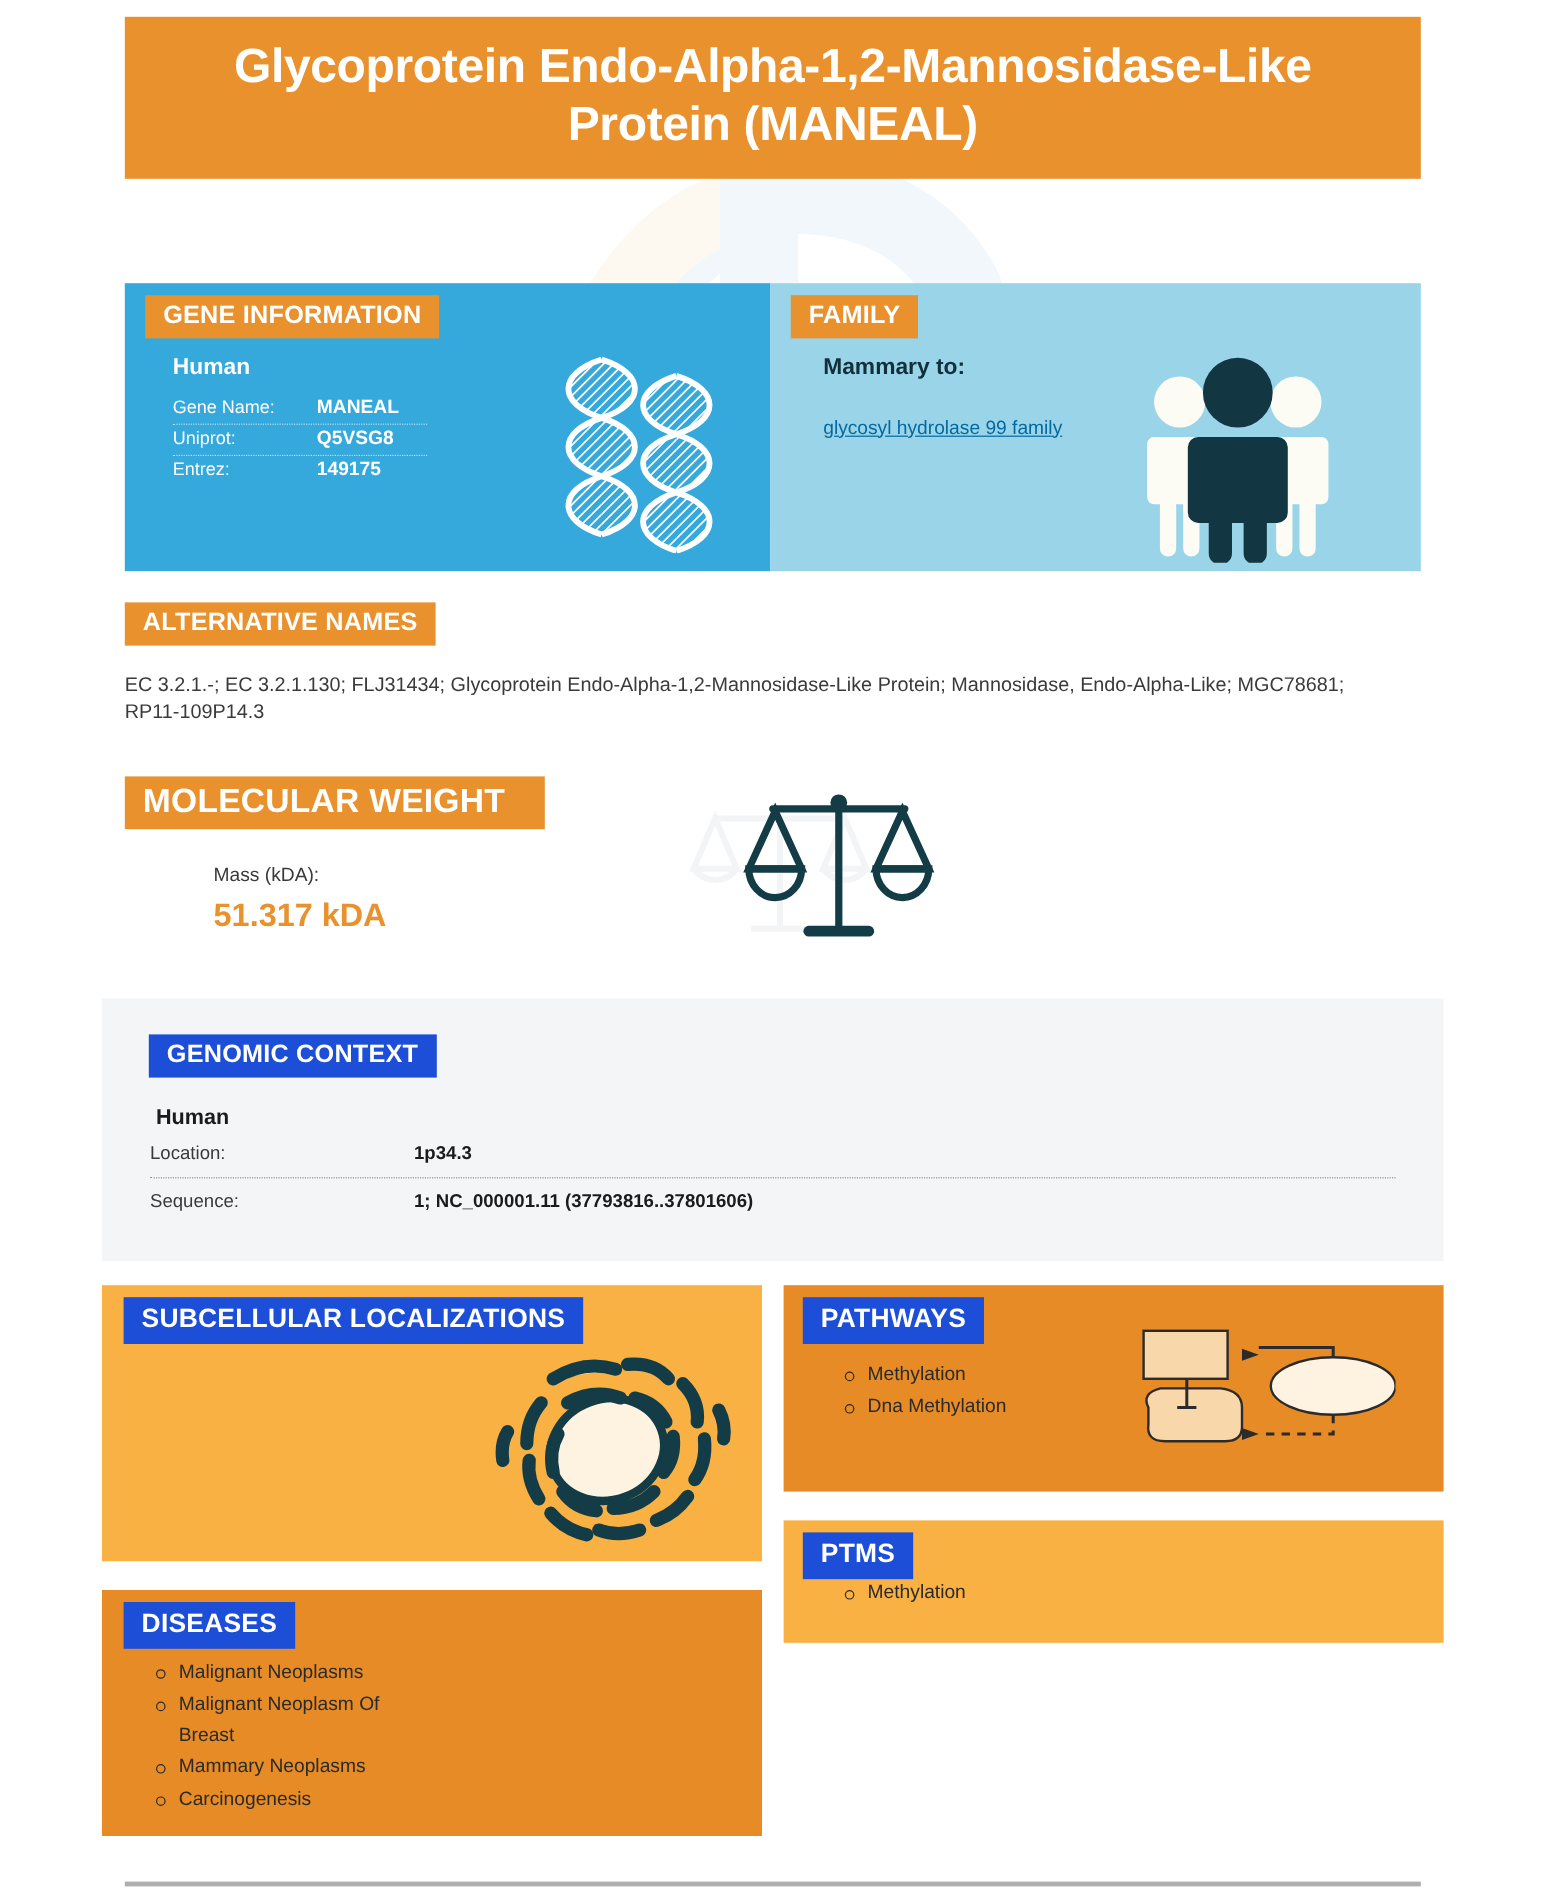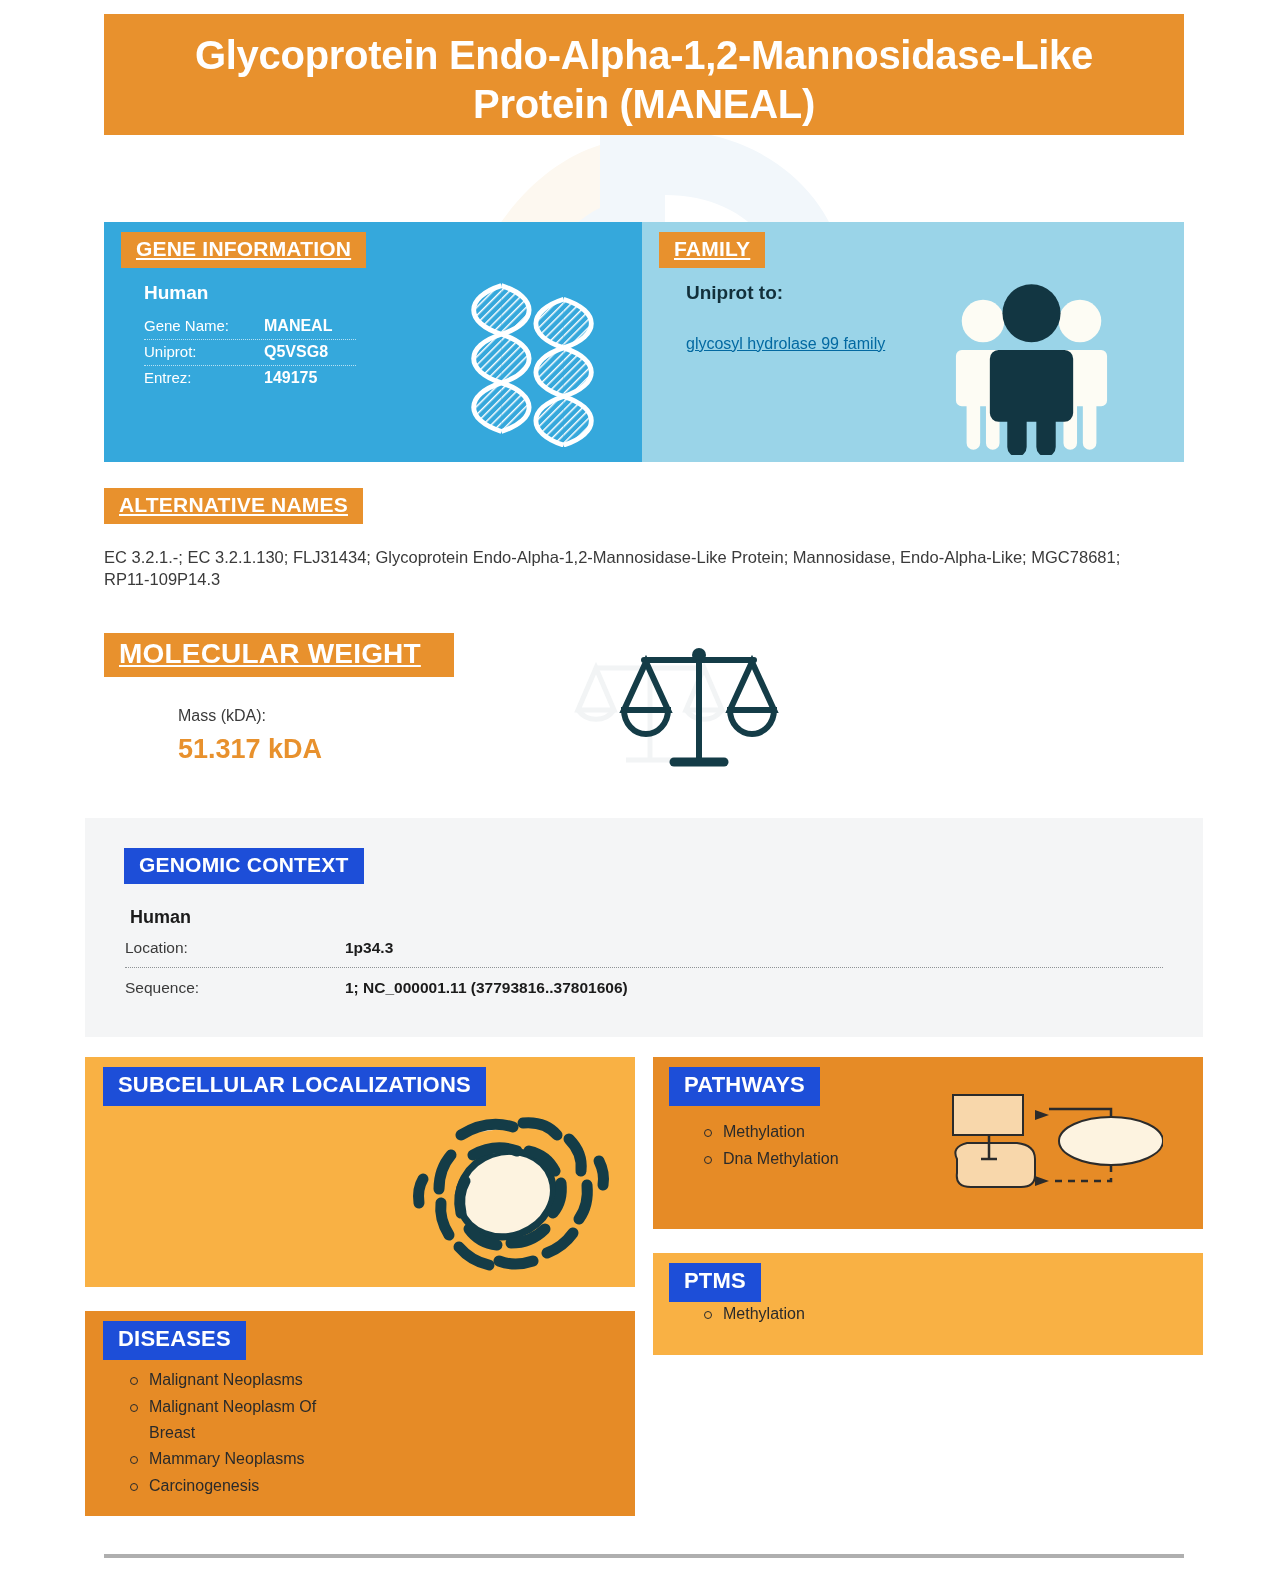--- a/index.html
+++ b/index.html
@@ -30,36 +30,36 @@
     z-index: 2;
     width: 1288px;
   }
 
   
   .title-bar {
     margin: 14px 104px 0 104px;
     background: #E8912D;
     color: #ffffff;
     text-align: center;
-    padding: 17px 30px 6px 30px;
+    padding: 17px 30px 20px 30px;
     font-size: 40px;
     font-weight: bold;
     line-height: 1.22;
     letter-spacing: -0.3px;
   }
 
   
   .tag {
     display: inline-block;
     color: #ffffff;
     font-weight: bold;
     letter-spacing: 0.2px;
     white-space: nowrap;
   }
-  .tag-orange { background: #E8912D; text-decoration: underline; }
+  .tag-orange { background: #E8912D; }
   .tag-teal   { background: #1d4ed8; }
 
   
   .top-row {
     display: flex;
     margin: 87px 104px 0 104px;
     height: 240px;
   }
   .gene-panel {
     width: 538px;
@@ -362,21 +362,21 @@
           <path d="M58 14 C20 26 20 52 58 64 C96 76 96 102 58 114 C20 126 20 152 58 164"></path>
           <path d="M122 28 C160 40 160 66 122 78 C84 90 84 116 122 128 C160 140 160 166 122 178"></path>
           <path d="M122 28 C84 40 84 66 122 78 C160 90 160 116 122 128 C84 140 84 166 122 178"></path>
         </g>
       </svg>
     </div>
 
     <div class="family-panel">
       <span class="tag tag-orange">FAMILY</span>
       <div class="family-body">
-        <div class="family-belongs">Uniprot to:</div>
+        <div class="family-belongs">Mammary to:</div>
         <div class="family-value">glycosyl hydrolase 99 family</div>
       </div>
       <svg class="people-icon" viewBox="0 0 160 180">
         <g fill="#FDFCF4">
           <circle cx="30" cy="42" r="22"></circle>
           <path d="M8 72 h44 a6 6 0 0 1 6 6 v46 a6 6 0 0 1 -6 6 h-5 v38 a7 7 0 0 1 -14 0 v-38 h-6 v38 a7 7 0 0 1 -14 0 v-38 h-5 a6 6 0 0 1 -6 -6 v-46 a6 6 0 0 1 6 -6 z"></path>
           <circle cx="130" cy="42" r="22"></circle>
           <path d="M108 72 h44 a6 6 0 0 1 6 6 v46 a6 6 0 0 1 -6 6 h-5 v38 a7 7 0 0 1 -14 0 v-38 h-6 v38 a7 7 0 0 1 -14 0 v-38 h-5 a6 6 0 0 1 -6 -6 v-46 a6 6 0 0 1 6 -6 z"></path>
         </g>
         <g fill="#123642">

